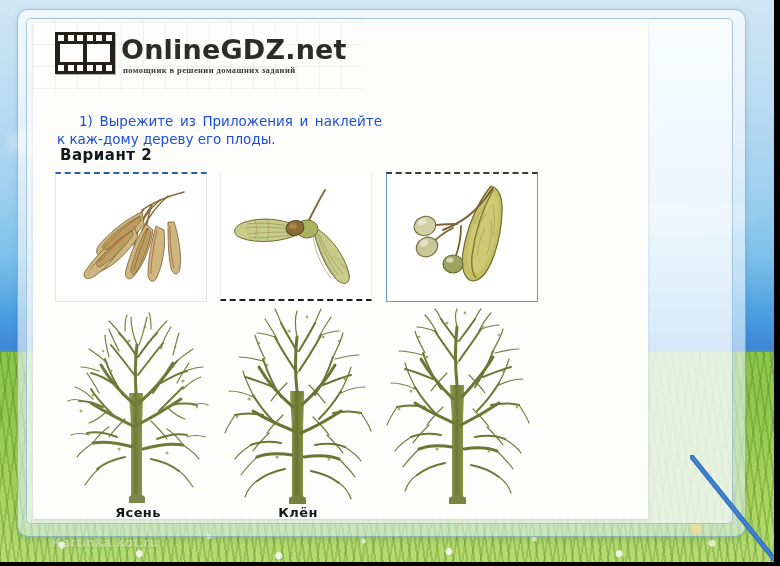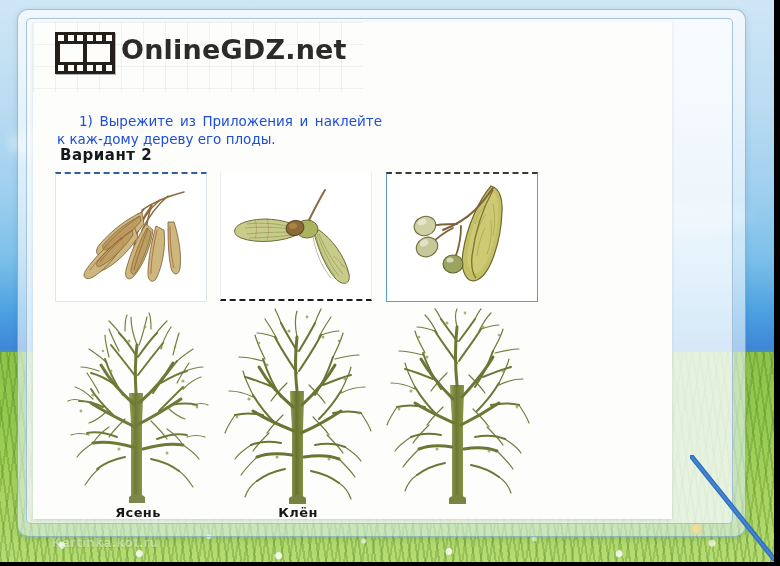--- a/index.html
+++ b/index.html
@@ -69,21 +69,20 @@
     border-radius:5px;
     background:rgba(255,255,255,.55);
     box-shadow:inset 0 0 0 1px rgba(150,186,214,.85);
   }
 
   
   .sheet{
     position:absolute;left:33px;top:22px;width:615px;height:497px;
     background:#fdfdfb;
     box-shadow:0 1px 3px rgba(60,90,110,.18);
-    padding-left:24px;
   }
   
   .sheet::before{
     content:"";position:absolute;left:0;top:0;width:330px;height:70px;
     background:
       repeating-linear-gradient(to right, rgba(190,205,185,.22) 0 1px, transparent 1px 22px),
       repeating-linear-gradient(to bottom, rgba(190,205,185,.22) 0 1px, transparent 1px 22px);
     pointer-events:none;
   }
 
@@ -200,20 +199,21 @@
             <i></i>
             <i></i>
             <i></i>
             <i></i>
             <i></i>
             <i></i>
           </div>
       </div>
       <div class="logo-text">
         <div class="logo-title">OnlineGDZ.net</div>
+        <div class="logo-sub">помощник в решении домашних заданий</div>
       </div>
     </div>
 
     <div class="variant">Вариант  2</div>
     <div class="task">
       <span class="indent"></span><span>1)</span>
       <span>Вырежите из Приложения и наклейте к каж-дому дереву его плоды.</span>
     </div>
 
     <div class="fruits">

